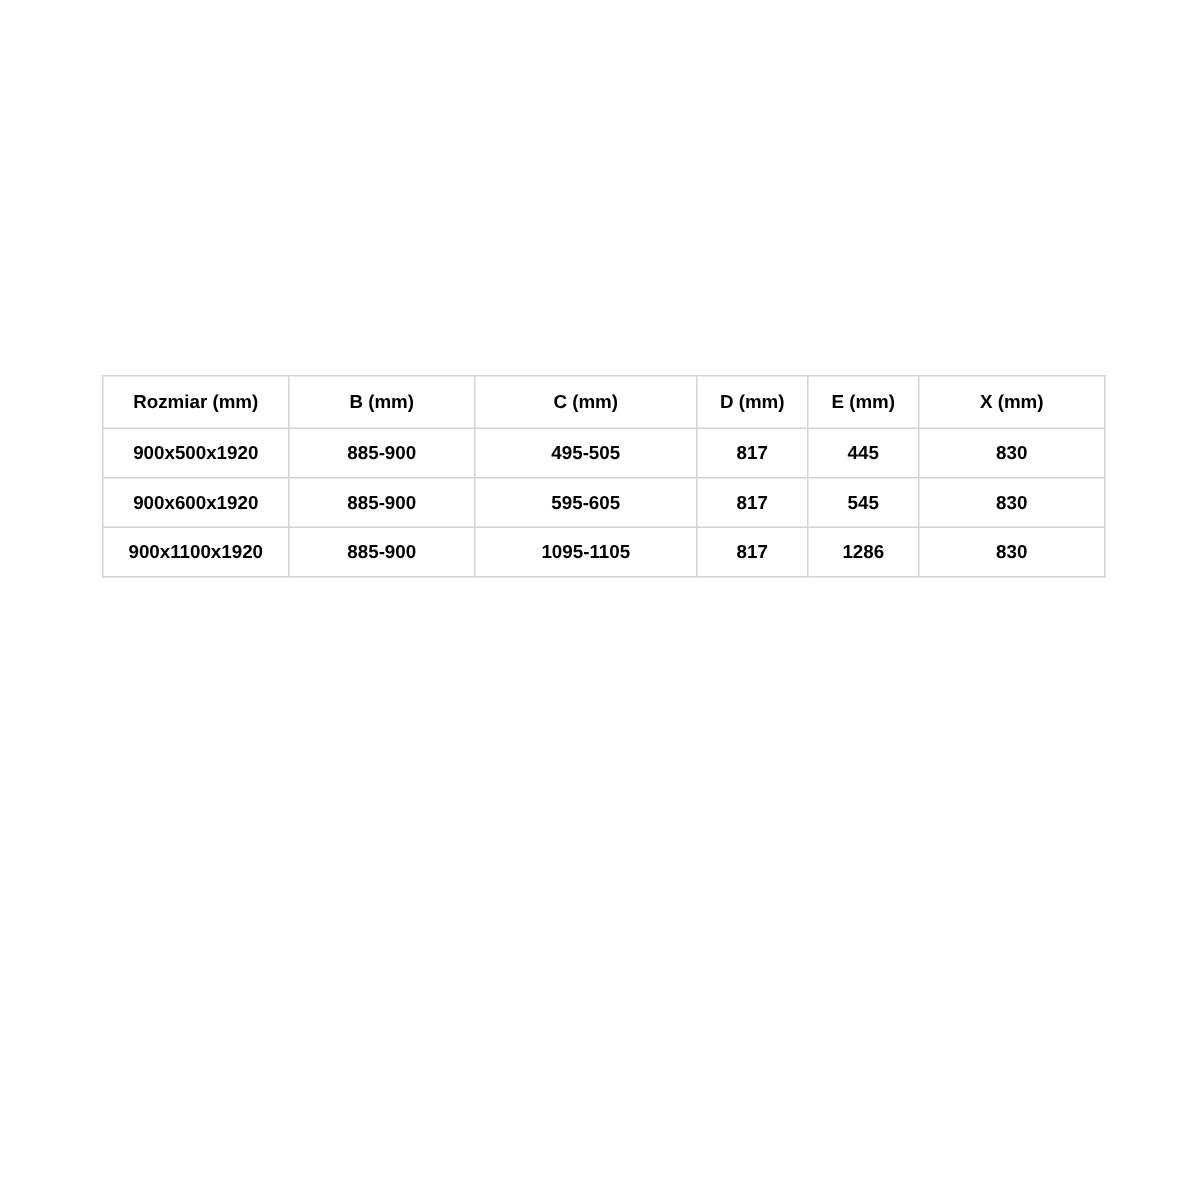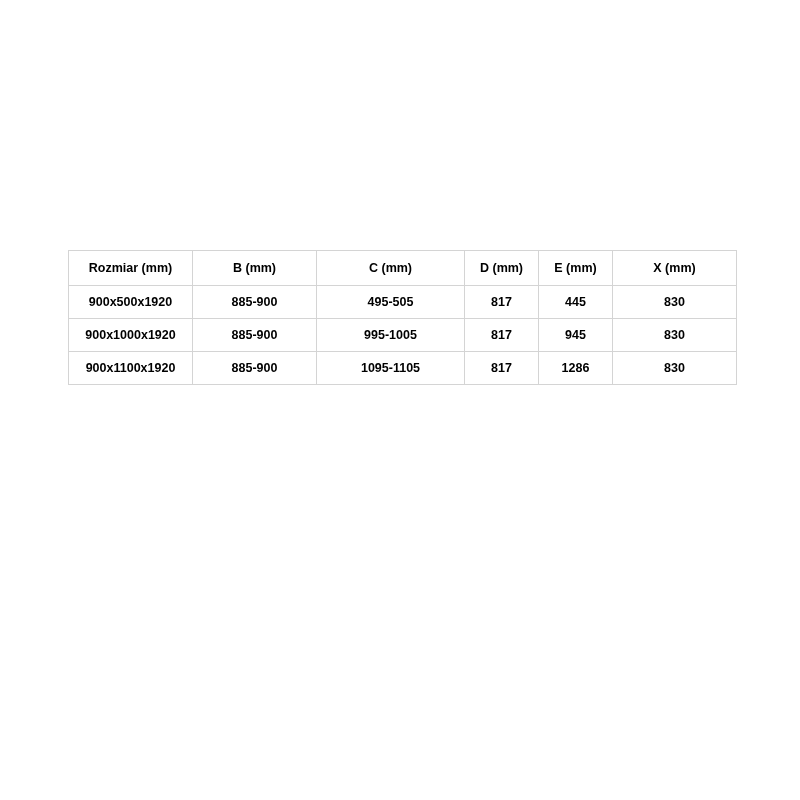--- a/index.html
+++ b/index.html
@@ -76,25 +76,25 @@
     <tbody>
       <tr>
         <td>900x500x1920</td>
         <td>885-900</td>
         <td>495-505</td>
         <td>817</td>
         <td>445</td>
         <td>830</td>
       </tr>
       <tr>
-        <td>900x1000x1920</td>
+        <td>900x600x1920</td>
         <td>885-900</td>
-        <td>995-1005</td>
+        <td>595-605</td>
         <td>817</td>
-        <td>945</td>
+        <td>545</td>
         <td>830</td>
       </tr>
       <tr>
         <td>900x1100x1920</td>
         <td>885-900</td>
         <td>1095-1105</td>
         <td>817</td>
         <td>1286</td>
         <td>830</td>
       </tr>

